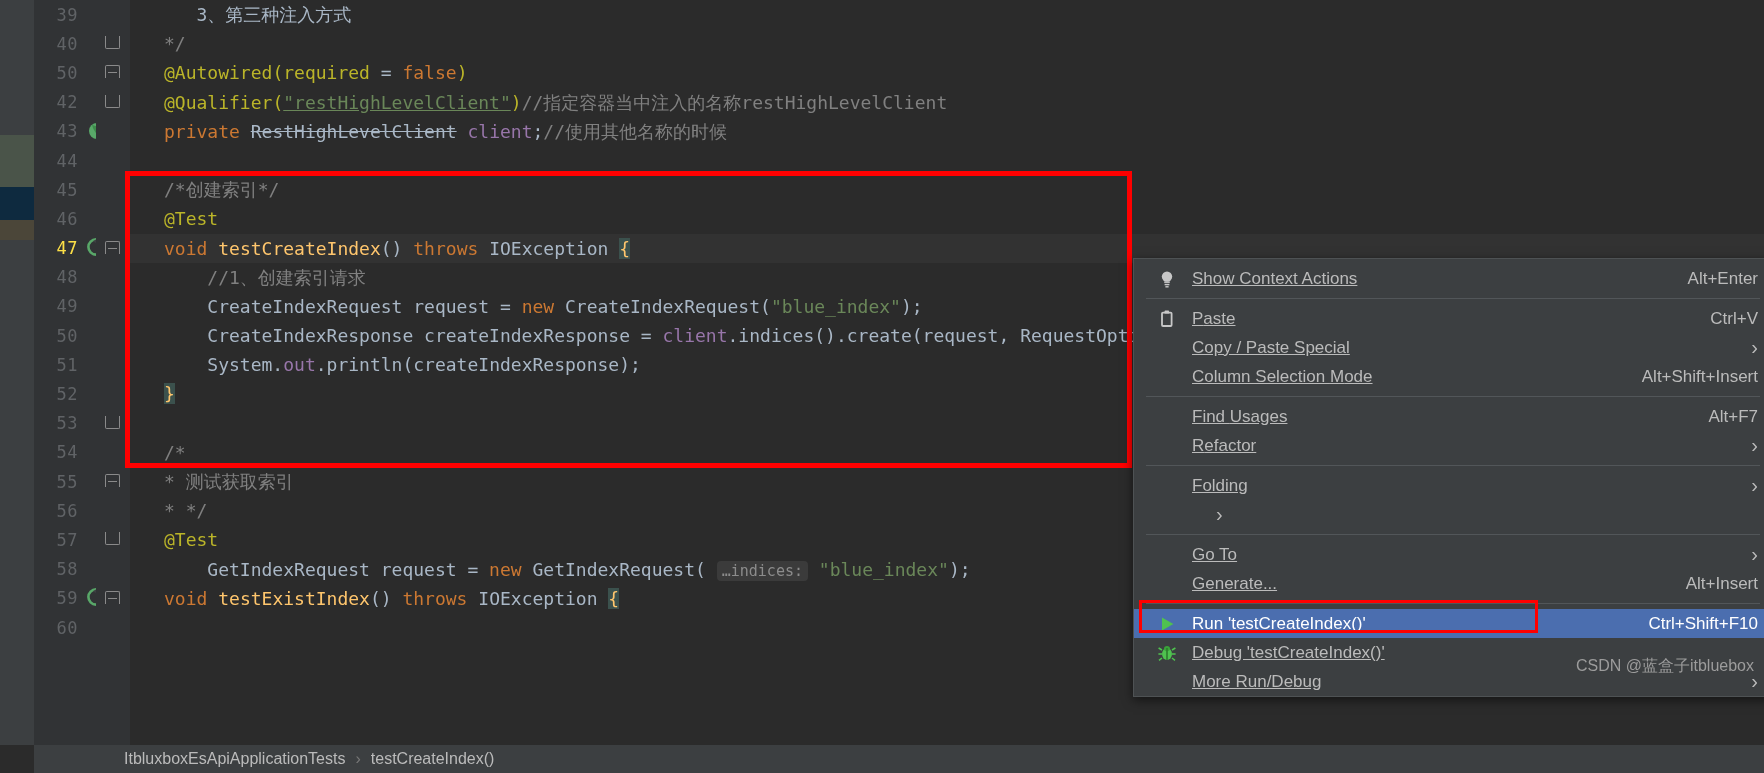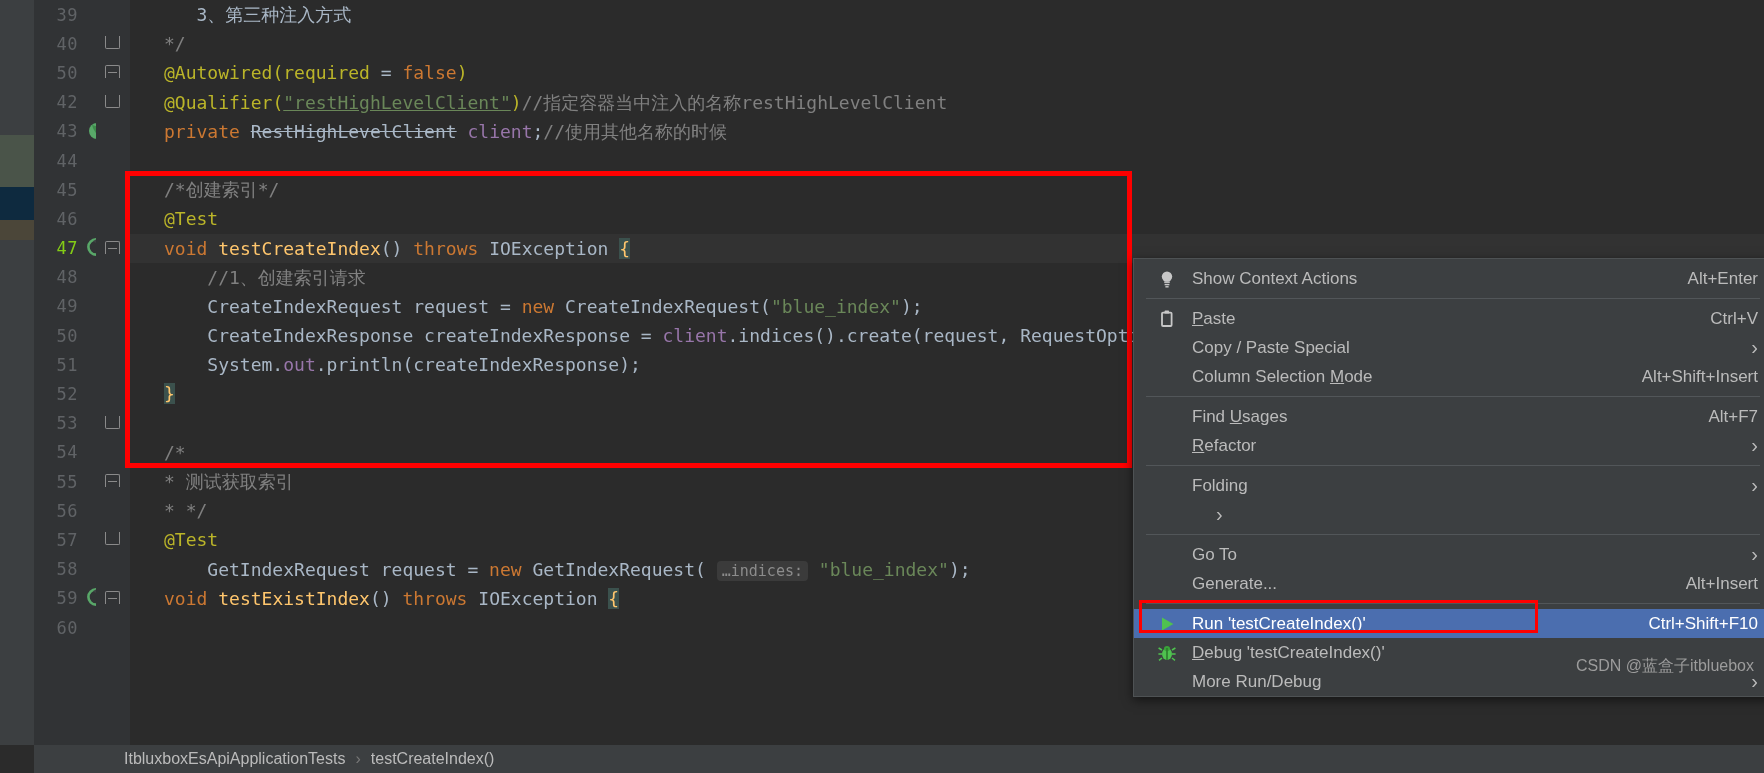--- a/index.html
+++ b/index.html
@@ -138,21 +138,21 @@
     height: 29px;
     padding-left: 20px;
     padding-right: 14px;
   }
   .mi .mi-icon {
     width: 26px; height: 22px;
     display: flex; align-items: center; justify-content: center;
     margin-right: 12px;
     flex: 0 0 26px;
   }
-  .mi .mi-label { flex: 1 1 auto; white-space: nowrap; }
+  .mi .mi-label { flex: 1 1 auto; white-space: nowrap; text-decoration: underline; }
   .mi .mi-short {
     color: #bbbbbb;
     white-space: nowrap;
     margin-left: 24px;
   }
   .mi .mi-arrow { color: #bbbbbb; margin-left: 24px; font-size: 15px; }
   .mi.selected { background: #4b6eaf; color: #ffffff; }
   .mi.selected .mi-short { color: #ffffff; }
   .msep { height: 1px; background: #525659; margin: 5px 12px 5px 12px; }
   .mnem { text-decoration: underline; }
@@ -234,21 +234,21 @@
           <span style="display: inline-flex; align-items: center; justify-content: center; width: 0px;"></span>
         </span>
       </div>
       <div class="line-row">
         <span class="lnum">46</span>
         <span class="gicon">
           <span style="display: inline-flex; align-items: center; justify-content: center; width: 0px;"></span>
         </span>
       </div>
       <div class="line-row">
-        <span class="lnum" style="color: #84cc16;">47</span>
+        <span class="lnum" style="color: #fde047;">47</span>
         <span class="gicon">
           <span style="display: inline-flex; align-items: center; justify-content: center;">
             <svg width="22" height="22" viewBox="0 0 22 22">
               <circle cx="10" cy="10" r="7.6" fill="none" stroke="#59a869" stroke-width="2.6"></circle>
               <path d="M10 2.4 L10 6 L6.6 4.2Z" fill="#3c3f41"></path>
               <path d="M13 11 l6 3.6 -6 3.6z" fill="#59a869"></path>
             </svg>
           </span>
         </span>
       </div>

